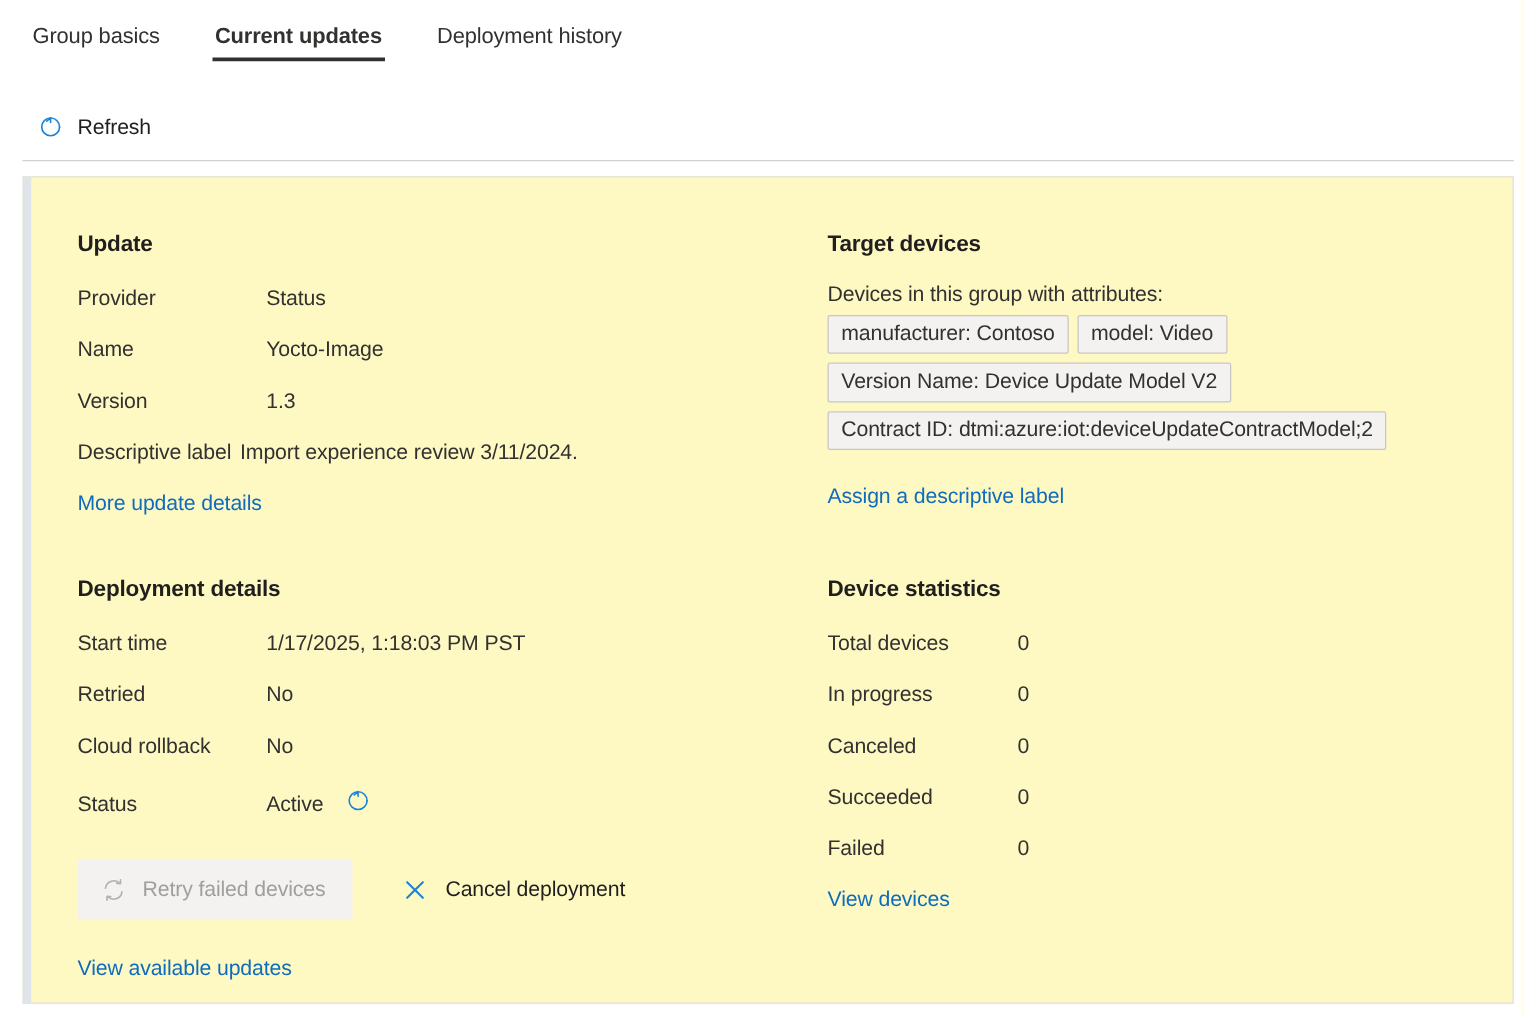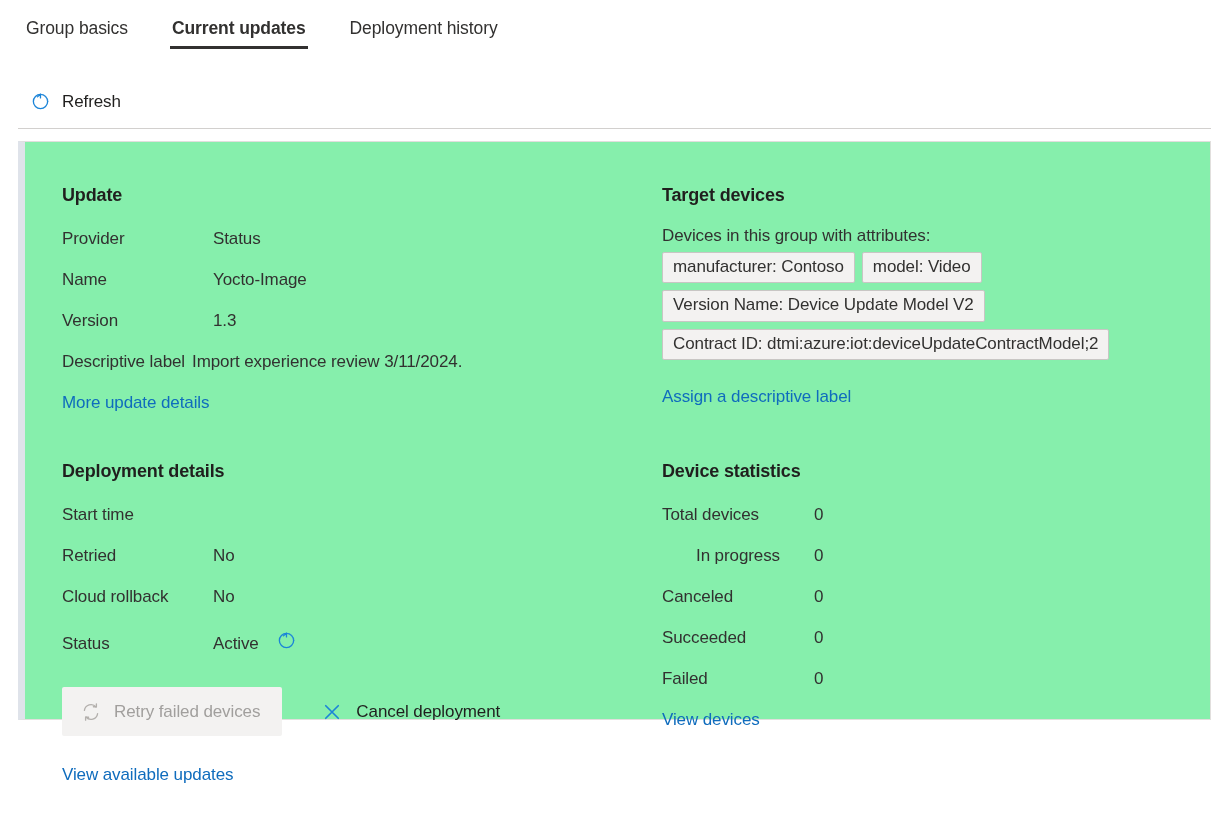--- a/index.html
+++ b/index.html
@@ -87,22 +87,22 @@
     height: 1px;
     background: #d2d0ce;
   }
 
   
   .card {
     position: absolute;
     left: 18px;
     top: 141px;
     width: 1193px;
-    height: 579px;
-    background: #86efac;
+    height: 662px;
+    background: #fef9c3;
     border-top: 1px solid #e1dfdd;
     border-right: 1px solid #e1dfdd;
     border-bottom: 1px solid #e1dfdd;
     border-left: 7px solid #dfe3ea;
   }
   .card-body {
     position: relative;
     width: 100%;
     height: 100%;
   }
@@ -163,21 +163,21 @@
   .l-viewavail     { position: absolute; left: 0; top: 623px; }
 
   
   .t-target        { position: absolute; left: 0; top: 43px; }
   .target-sub      { position: absolute; left: 0; top: 84px; font-size: 17px; color: #323130; letter-spacing: -0.1px; }
   .chips           { position: absolute; left: 0; top: 110px; width: 530px; }
   .l-assignlabel   { position: absolute; left: 0; top: 245px; }
 
   .t-devstats      { position: absolute; left: 0; top: 319px; }
   .r-total         { position: absolute; left: 0; top: 363px; }
-  .r-inprogress    { position: absolute; left: 0; top: 404px; text-align: center; }
+  .r-inprogress    { position: absolute; left: 0; top: 404px; }
   .r-canceled      { position: absolute; left: 0; top: 445px; }
   .r-succeeded     { position: absolute; left: 0; top: 486px; }
   .r-failed        { position: absolute; left: 0; top: 527px; }
   .l-viewdevices   { position: absolute; left: 0; top: 568px; }
 
   
   .chip-row { display: flex; flex-wrap: wrap; gap: 7px; margin-bottom: 7px; }
   .chip {
     display: inline-flex;
     align-items: center;
@@ -282,20 +282,21 @@
         <span class="k">Descriptive label</span>
         <span class="v">Import experience review 3/11/2024.</span>
       </div>
 
       <a class="link l-moreupdate">More update details</a>
 
       <h2 class="section-title t-deploy">Deployment details</h2>
 
       <div class="kv fixed r-starttime">
         <span class="k">Start time</span>
+        <span class="v">1/17/2025, 1:18:03 PM PST</span>
       </div>
       <div class="kv fixed r-retried">
         <span class="k">Retried</span>
         <span class="v">No</span>
       </div>
       <div class="kv fixed r-rollback">
         <span class="k">Cloud rollback</span>
         <span class="v">No</span>
       </div>
       <div class="kv fixed r-status">

